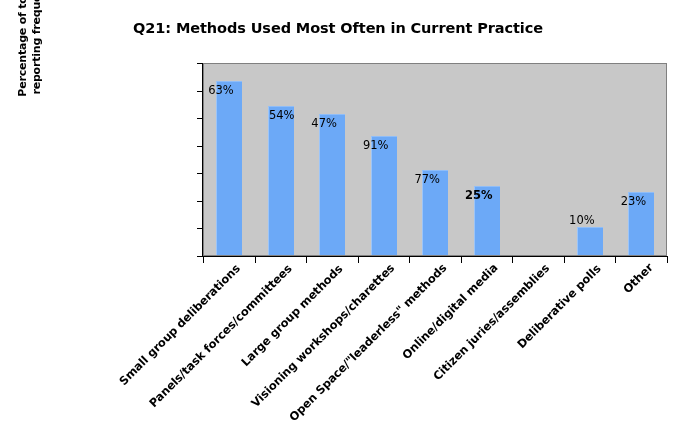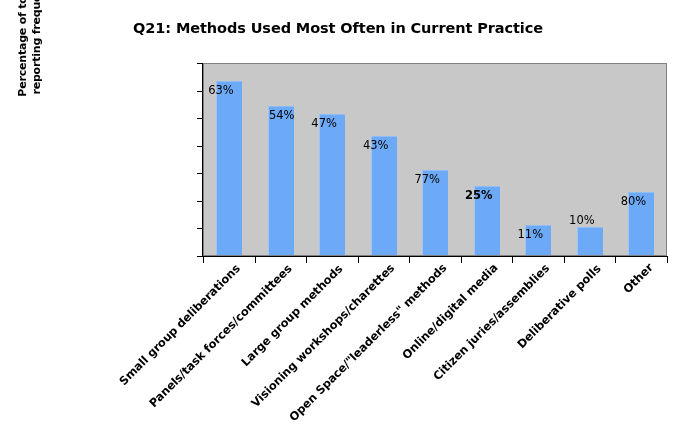--- a/index.html
+++ b/index.html
@@ -179,41 +179,37 @@
         <div class="bar-slot" style="left: 51.5556px; width: 51.5556px;">
           <div class="bar" style="height: 148.886px; background: rgb(108, 169, 247); border-left-color: rgb(156, 197, 249);"></div>
           <div class="bar-label" style="bottom: 132.886px; text-align: right;">54%</div>
         </div>
         <div class="bar-slot" style="left: 103.111px; width: 51.5556px;">
           <div class="bar" style="height: 140.614px; background: rgb(108, 169, 247); border-left-color: rgb(156, 197, 249);"></div>
           <div class="bar-label" style="bottom: 124.614px;">47%</div>
         </div>
         <div class="bar-slot" style="left: 154.667px; width: 51.5556px;">
           <div class="bar" style="height: 118.557px; background: rgb(108, 169, 247); border-left-color: rgb(156, 197, 249);"></div>
-          <div class="bar-label" style="bottom: 102.557px;">43%</div>
+          <div class="bar-label" style="bottom: 102.557px;">91%</div>
         </div>
         <div class="bar-slot" style="left: 206.222px; width: 51.5556px;">
           <div class="bar" style="height: 85.4714px; background: rgb(108, 169, 247); border-left-color: rgb(156, 197, 249);"></div>
           <div class="bar-label" style="bottom: 69.4714px;">77%</div>
         </div>
         <div class="bar-slot" style="left: 257.778px; width: 51.5556px; font-weight: bold;">
           <div class="bar" style="height: 68.9286px; background: rgb(108, 169, 247); border-left-color: rgb(156, 197, 249);"></div>
           <div class="bar-label" style="bottom: 52.9286px;">25%</div>
         </div>
-        <div class="bar-slot" style="left: 309.333px; width: 51.5556px;">
-          <div class="bar" style="height: 30.3286px; background: rgb(108, 169, 247); border-left-color: rgb(156, 197, 249);"></div>
-          <div class="bar-label" style="bottom: 14.3286px;">11%</div>
-        </div>
         <div class="bar-slot" style="left: 360.889px; width: 51.5556px;">
           <div class="bar" style="height: 27.5714px; background: rgb(108, 169, 247); border-left-color: rgb(156, 197, 249);"></div>
           <div class="bar-label" style="bottom: 28px;">10%</div>
         </div>
         <div class="bar-slot" style="left: 412.444px; width: 51.5556px;">
           <div class="bar" style="height: 63.4143px; background: rgb(108, 169, 247); border-left-color: rgb(156, 197, 249);"></div>
-          <div class="bar-label" style="bottom: 47.4143px;">80%</div>
+          <div class="bar-label" style="bottom: 47.4143px;">23%</div>
         </div>
       </div>
   </div>
 
   <div id="x-axis-line"></div>
   <div id="x-ticks">
       <div class="x-tick-mark" style="left: 203px;"></div>
       <div class="x-tick-mark" style="left: 254.556px;"></div>
       <div class="x-tick-mark" style="left: 306.111px;"></div>
       <div class="x-tick-mark" style="left: 357.667px;"></div>

